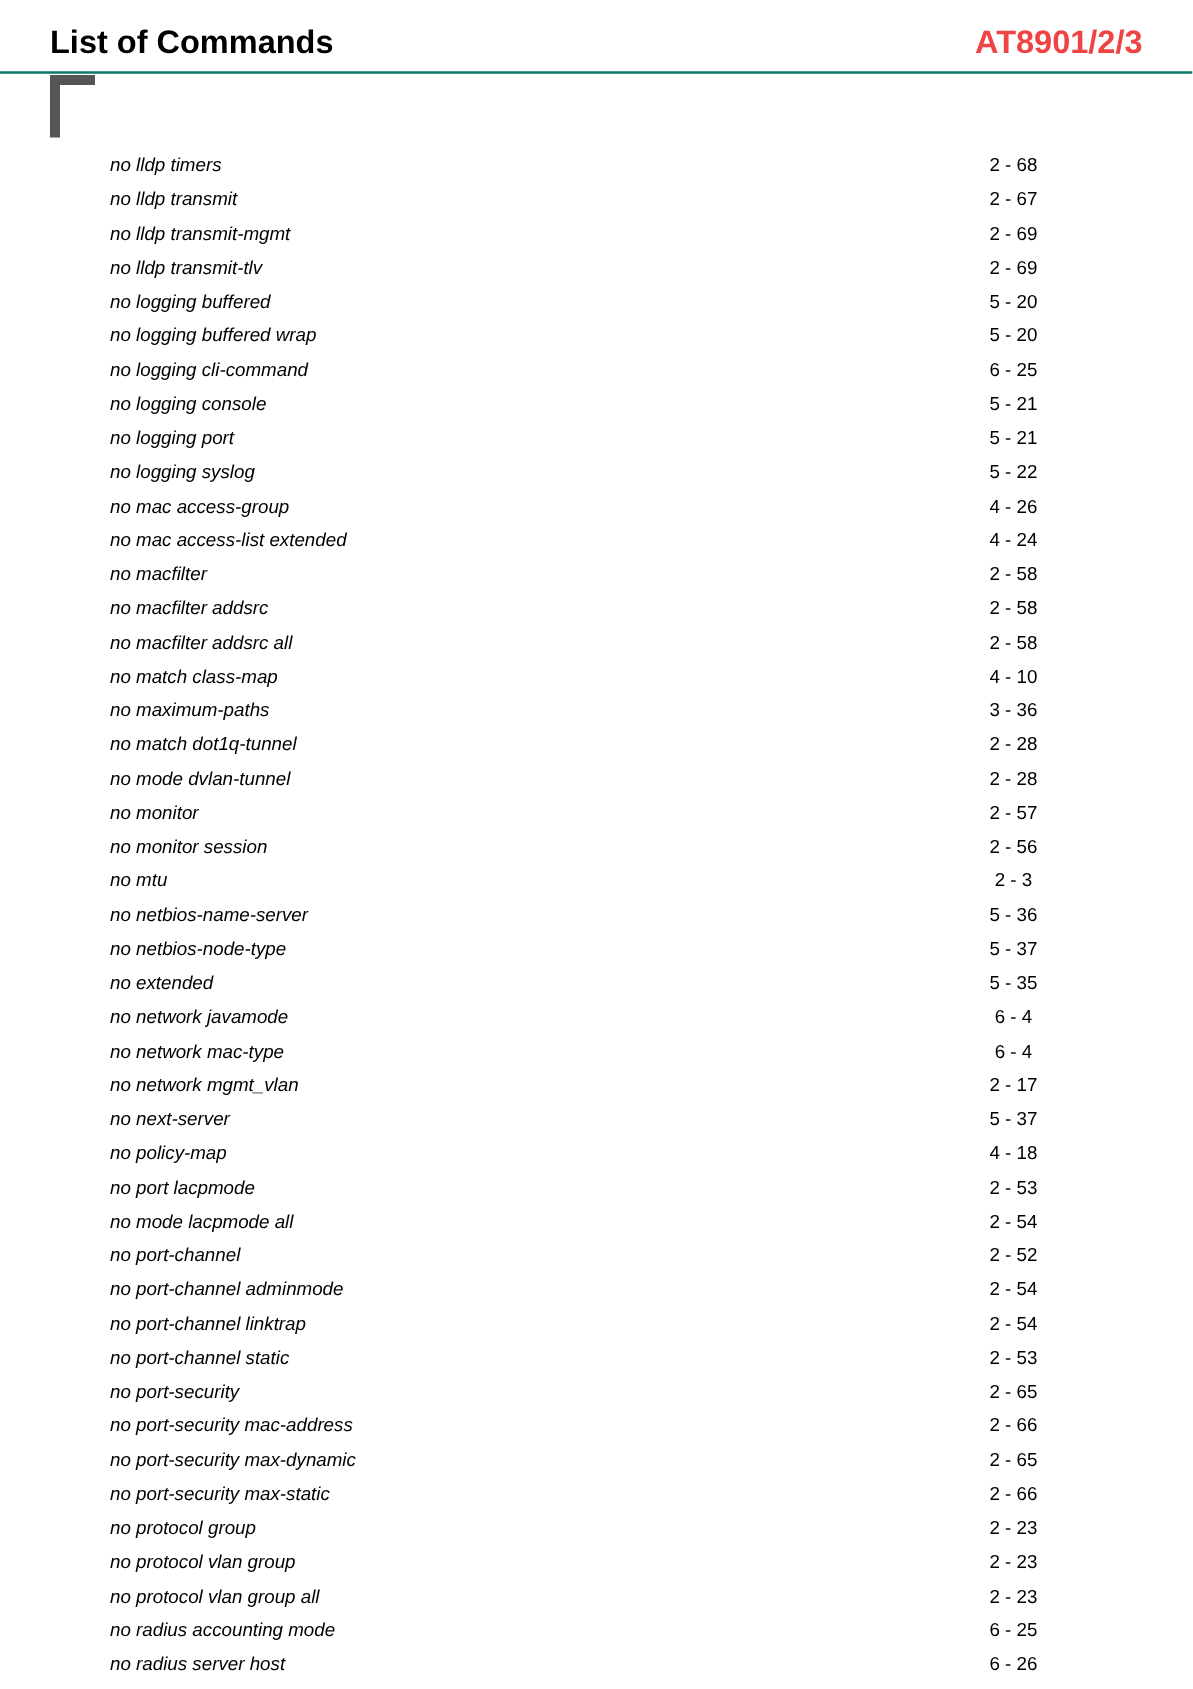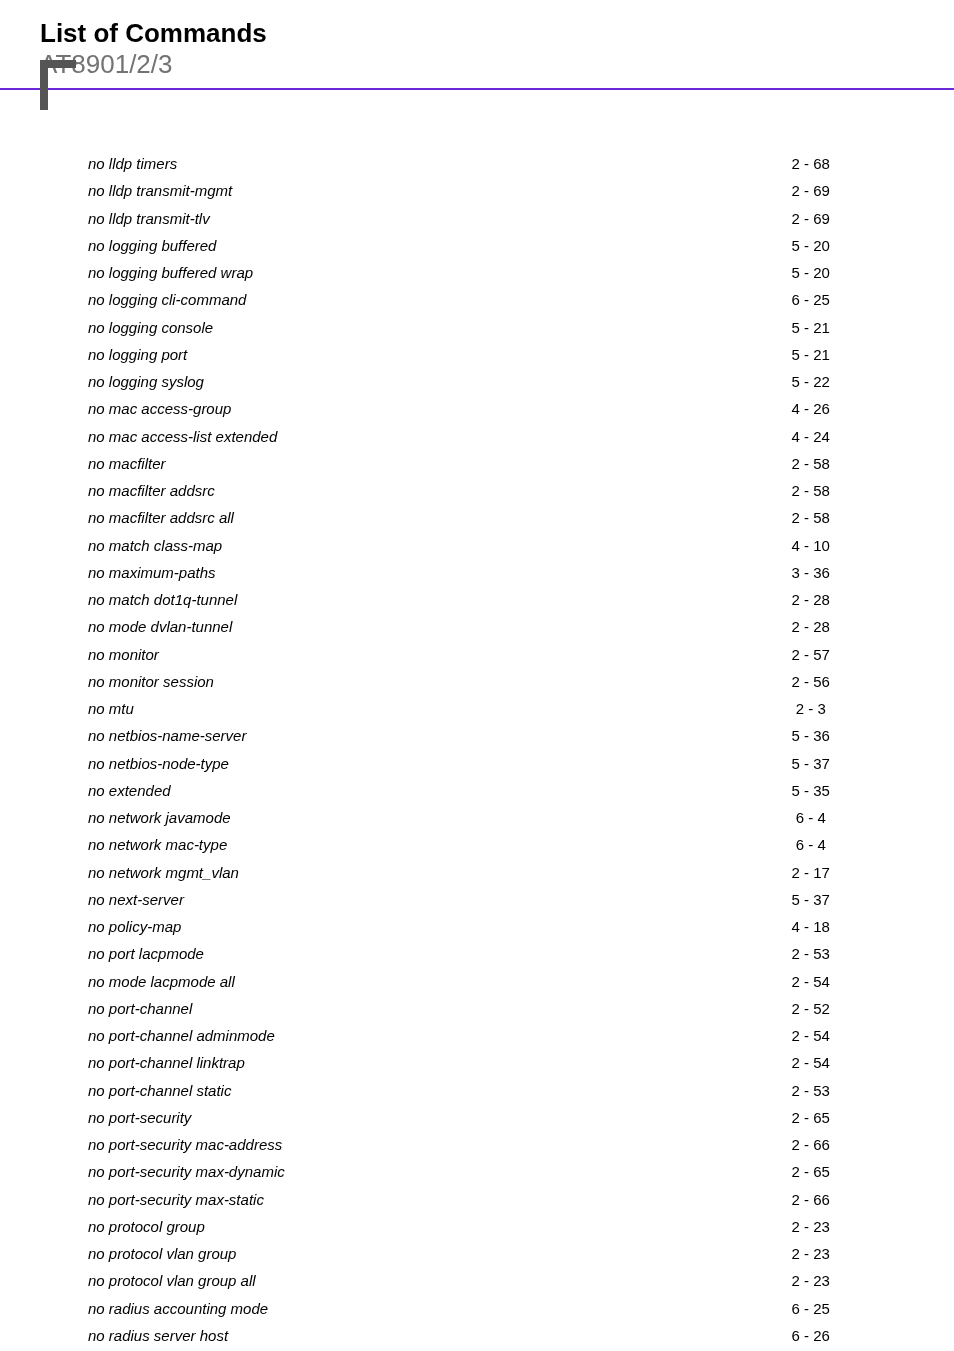--- a/index.html
+++ b/index.html
@@ -13,33 +13,32 @@
       color: #000;
       width: 954px;
       min-height: 1351px;
       position: relative;
     }
     .header {
       display: flex;
       justify-content: space-between;
       align-items: flex-start;
       padding: 18px 40px 0 40px;
-      border-bottom: 2px solid #6d28d9;
+      border-bottom: 2px solid #0f766e;
       padding-bottom: 8px;
-      flex-direction: column;
     }
     .header-title {
       font-size: 26px;
       font-weight: bold;
       color: #000;
     }
     .header-model {
       font-size: 26px;
-      font-weight: normal;
-      color: #737373;
+      font-weight: bold;
+      color: #ef4444;
     }
     .corner-bracket {
       position: absolute;
       top: 60px;
       left: 40px;
       width: 36px;
       height: 50px;
       border-top: 8px solid #555;
       border-left: 8px solid #555;
     }
@@ -76,20 +75,24 @@
 <div class="corner-bracket"></div>
 
 <div class="content">
   <table class="command-table">
     <tbody id="command-tbody">
     <tr>
           <td>no lldp timers</td>
           <td>2 - 68</td>
         </tr>
         <tr>
+          <td>no lldp transmit</td>
+          <td>2 - 67</td>
+        </tr>
+        <tr>
           <td>no lldp transmit-mgmt</td>
           <td>2 - 69</td>
         </tr>
         <tr>
           <td>no lldp transmit-tlv</td>
           <td>2 - 69</td>
         </tr>
         <tr>
           <td>no logging buffered</td>
           <td>5 - 20</td>

